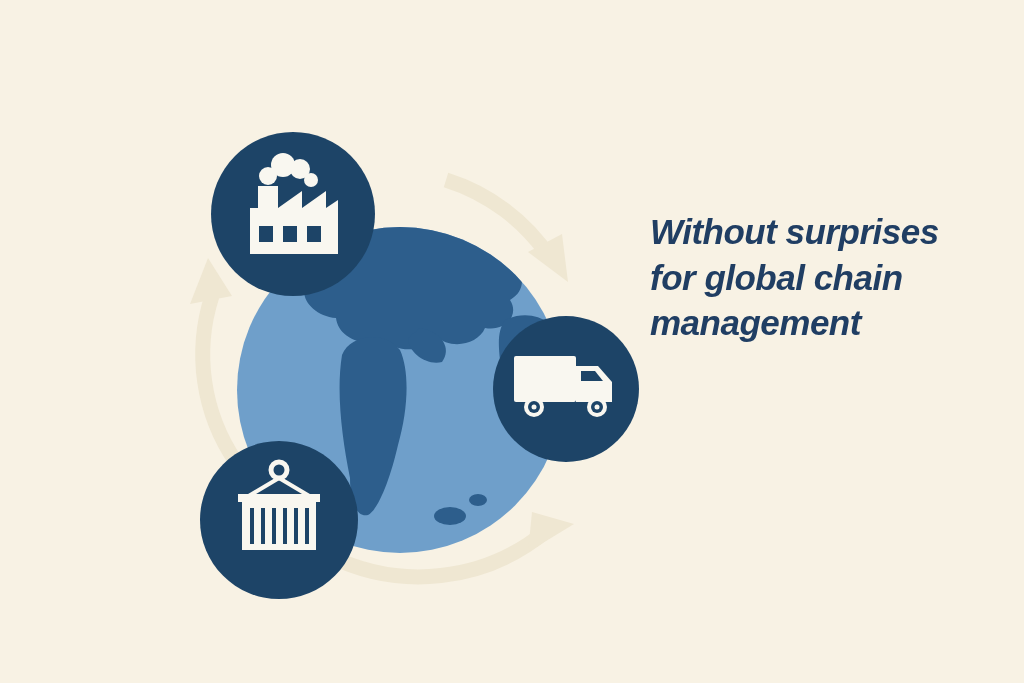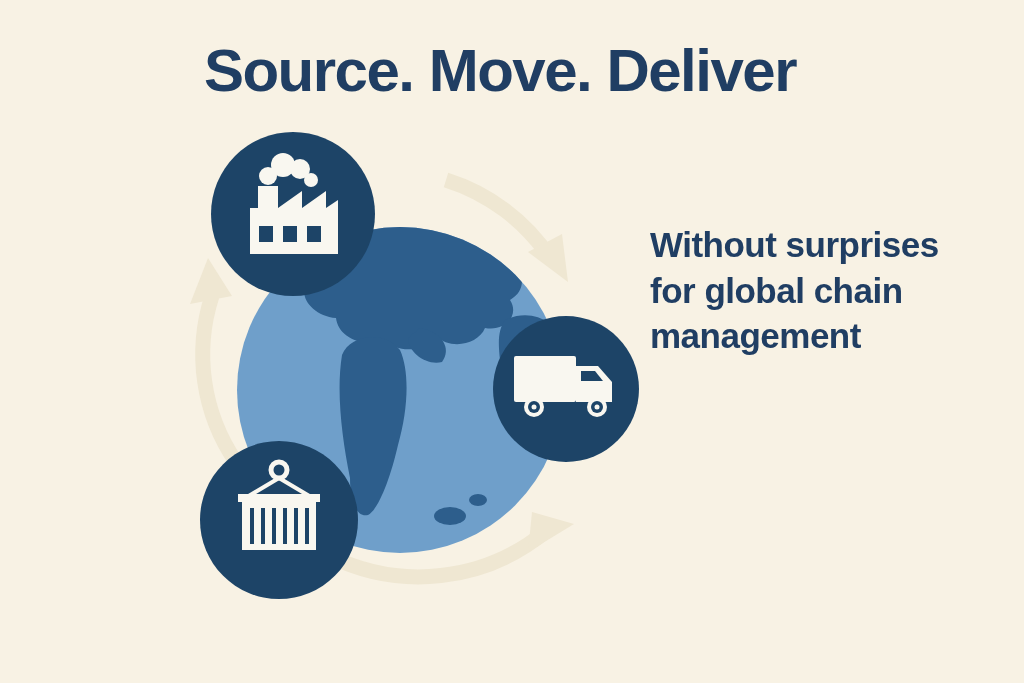--- a/index.html
+++ b/index.html
@@ -32,27 +32,28 @@
     margin: 0;
     text-align: center;
     font-size: 60px;
     font-weight: bold;
     letter-spacing: -1.5px;
     color: var(--text-navy, #203e63);
   }
   .tagline {
     position: absolute;
     left: 650px;
-    top: 222px;
+    top: 209px;
     width: 332px;
     font-size: 35px;
     line-height: 1.3;
     font-weight: bold;
     letter-spacing: -0.5px;
     color: var(--text-navy, #203e63);
+    font-style: italic;
   }
   svg.scene {
     position: absolute;
     top: 0;
     left: 0;
   }
   .water { fill: var(--globe-water, #6f9fca); }
   .land  { fill: var(--continent, #2d5e8c); }
   .navy  { fill: var(--navy, #1d4467); }
   .white { fill: var(--icon-white, #f9f7f0); }
@@ -65,21 +66,20 @@
   .white-stroke {
     stroke: var(--icon-white, #f9f7f0);
     fill: none;
   }
 </style>
 </head>
 <body>
 
 <div class="poster">
 
-  <h1 class="title">Source. Move. Deliver</h1>
 
   <svg class="scene" width="1024" height="683" viewBox="0 0 1024 683">
 
     <defs>
       <clipPath id="globeClip">
         <circle cx="400" cy="390" r="163"></circle>
       </clipPath>
     </defs>
 
     <g>

